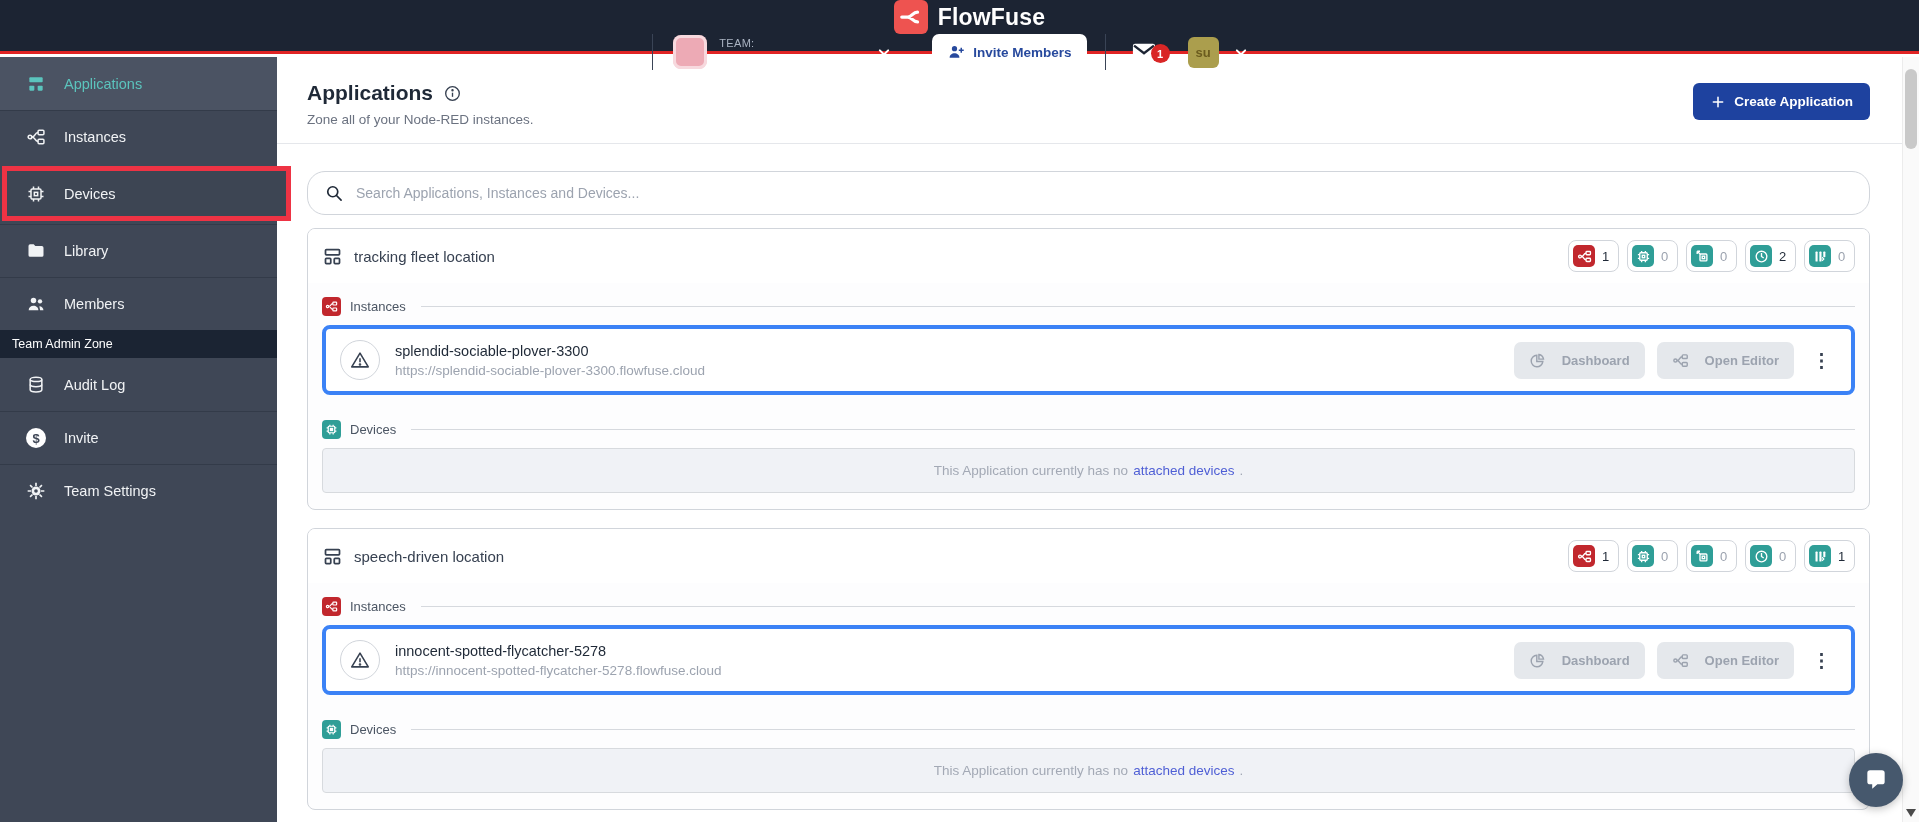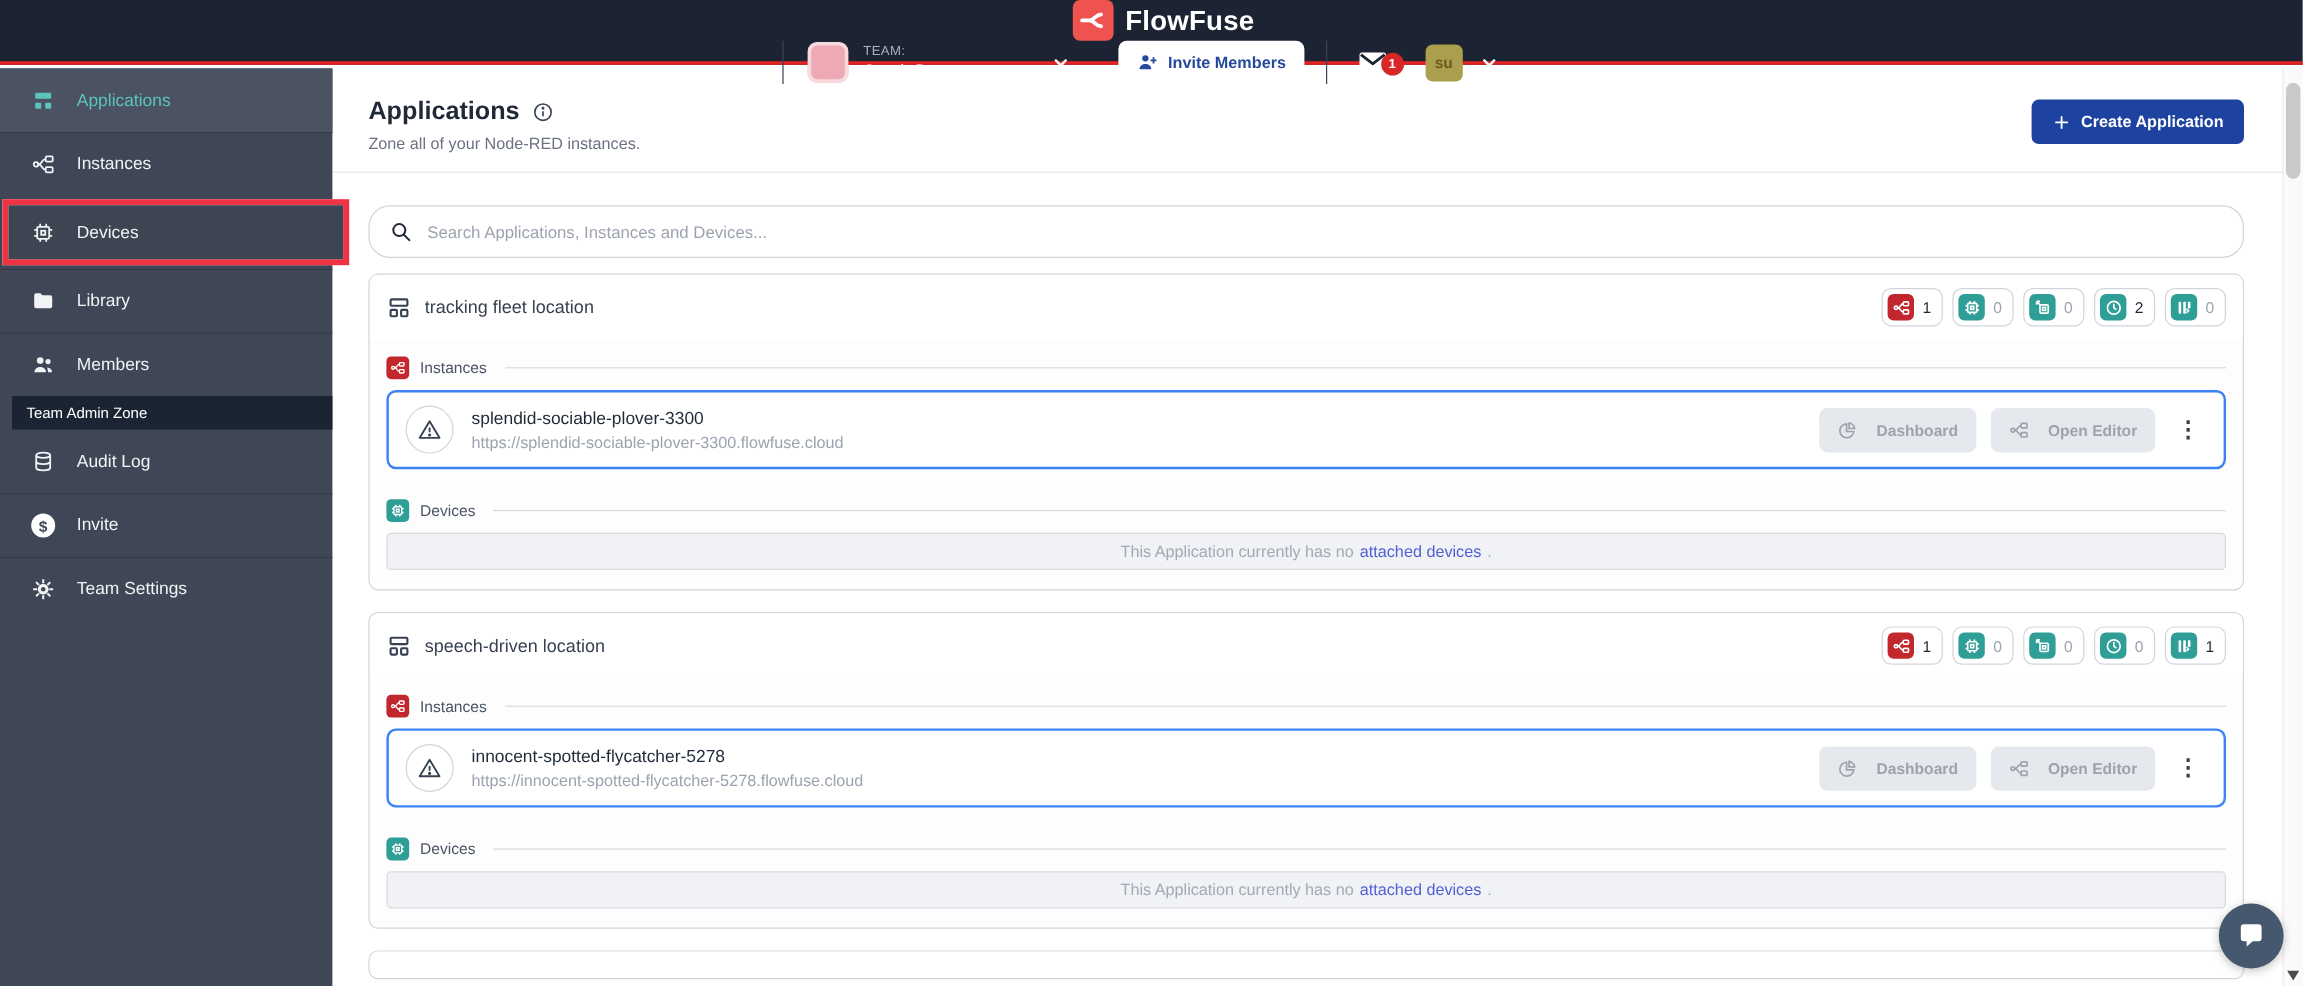--- a/index.html
+++ b/index.html
@@ -35,21 +35,21 @@
   
   .sidebar { position:absolute; top:57px; left:0; bottom:0; width:277px; background:#3f4756; z-index:20; }
   .side-item { height:53px; display:flex; align-items:center; gap:18px; padding-left:26px; color:#f1f3f5;
                font-size:14.5px; cursor:pointer; border-top:1px solid #333b49; }
   .side-item:first-child { border-top:none; }
   .side-item svg { width:20px; height:20px; flex:0 0 auto; }
   .side-item.active { background:#4b5363; color:#5bc4bd; }
   .annotation { margin:3px 0 3px 2px; width:289px; border:5px solid #ee3344; box-shadow:inset 0 0 0 3px #fff;
                 position:relative; z-index:3; background:#fff; }
   .annotation .side-item { height:45px; border-top:none; background:#3d4553; padding-left:19px; }
-  .admin-zone-label { background:#1b2433; color:#fff; font-size:12.5px; height:28px; display:flex; align-items:center; padding-left:12px;margin-left:10px; }
+  .admin-zone-label { background:#1b2433; color:#fff; font-size:12.5px; height:28px; display:flex; align-items:center; padding-left:12px; }
   .billing-ic { width:20px; height:20px; border-radius:50%; background:#fff; color:#3f4756; font-size:13px; font-weight:bold;
                 display:flex; align-items:center; justify-content:center; flex:0 0 auto; }
 
   
   .main { position:absolute; top:57px; left:277px; right:0; bottom:0; background:#fff; }
   .main-header { display:flex; justify-content:space-between; align-items:flex-start; padding:24px 49px 0 30px; }
   .page-title-row { display:flex; align-items:center; gap:10px; }
   .page-title { font-size:21px; font-weight:bold; color:#1f2937; }
   .info-ic { width:19px; height:19px; cursor:pointer; }
   .page-subtitle { font-size:13.5px; color:#6b7280; margin-top:7px; }
@@ -82,34 +82,34 @@
   .badge-n.zero { color:#9ca3af; }
 
   .section { padding:0 14px 16px; }
   .section-label { display:flex; align-items:center; gap:9px; margin-top:9px; height:28px; }
   .section-label .sec-ic { width:19px; height:19px; border-radius:4px; display:flex; align-items:center; justify-content:center; color:#fff; }
   .section-label .sec-ic svg { width:13px; height:13px; }
   .sec-ic.red { background:#c1272d; } .sec-ic.teal { background:#2f9e97; }
   .section-label span.lbl { font-size:13px; color:#4b5563; }
   .sec-line { flex:1; border-top:1px solid #d6d9de; margin-left:6px; }
 
-  .instance-row { margin-top:5px; border:2px solid #3b82f6; border-radius:8px; background:#fff; display:flex;
+  .instance-row { margin-top:5px; border:4px solid #3b82f6; border-radius:8px; background:#fff; display:flex;
                   align-items:center; justify-content:space-between; padding:11px 14px; cursor:pointer; }
   .inst-left { display:flex; align-items:center; gap:15px; }
   .warn-circle { width:40px; height:40px; border-radius:50%; border:1px solid #d1d5db; display:flex; align-items:center; justify-content:center; }
   .warn-circle svg { width:22px; height:22px; }
   .inst-name { font-size:14.5px; color:#1f2937; }
   .inst-url { font-size:13.5px; color:#9ca3af; margin-top:4px; }
   .inst-right { display:flex; align-items:center; gap:12px; }
   .ghost-btn { display:flex; align-items:center; gap:16px; background:#e5e8ec; color:#9ca3af; border:none; border-radius:7px;
                height:37px; padding:0 15px; font-size:13px; font-weight:bold; cursor:not-allowed; font-family:inherit; }
   .ghost-btn svg { width:17px; height:17px; }
   .kebab { font-size:19px; font-weight:bold; color:#374151; letter-spacing:0; line-height:1; cursor:pointer; padding:4px 6px; }
 
-  .empty-box { margin-top:5px; background:#f0f2f6; border:1px solid #d7dade; border-radius:4px; height:31px;
+  .empty-box { margin-top:5px; background:#f0f2f6; border:1px solid #d7dade; border-radius:4px; height:45px;
                display:flex; align-items:center; justify-content:center; gap:5px; font-size:13.5px; color:#a3a9b5; }
   .empty-box a { color:#4f5fd5; text-decoration:none; cursor:pointer; }
   .devices-gap { margin-top:20px; }
 
   
   .chat-fab { position:absolute; left:1849px; top:753px; width:54px; height:54px; border-radius:50%; background:#46586d;
               display:flex; align-items:center; justify-content:center; cursor:pointer; z-index:40; box-shadow:0 2px 8px rgba(0,0,0,.25); }
   .chat-fab svg { width:26px; height:26px; }
   .scrollbar { position:absolute; top:57px; right:0; bottom:0; width:17px; background:#fafafa; border-left:1px solid #ececec; z-index:35; }
   .scroll-thumb { position:absolute; top:12px; left:2px; width:12px; height:80px; background:#c9c9c9; border-radius:7px; }

